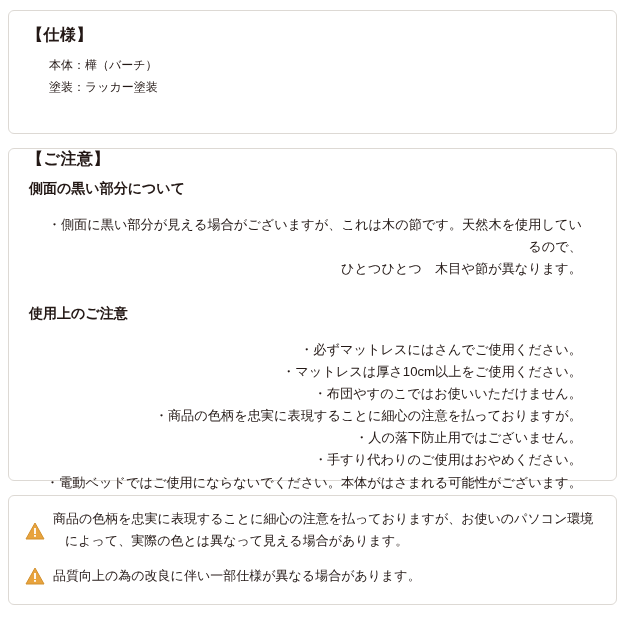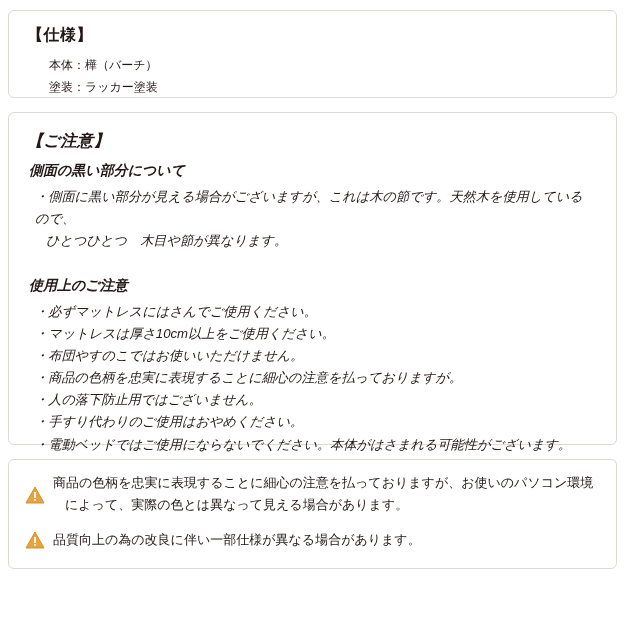--- a/index.html
+++ b/index.html
@@ -24,21 +24,21 @@
   .panel {
     border: 1px solid #ddd9d4;
     border-radius: 6px;
     background: #ffffff;
     box-sizing: border-box;
   }
   
   .panel-spec {
     margin-top: 10px;
     padding: 14px 18px 16px 18px;
-    height: 88px;
+    height: 124px;
   }
   .section-title {
     font-size: 16px;
     font-weight: bold;
     letter-spacing: 0.5px;
     margin: 0 0 8px 0;
     color: #231815;
   }
   .spec-list {
     margin: 0;
@@ -47,40 +47,40 @@
   }
   .spec-list li {
     font-size: 12px;
     line-height: 1.85;
     margin-left: 22px;
     color: #231815;
   }
   
   .panel-caution {
     margin-top: 14px;
-    padding: 18px 18px 18px 18px;
+    padding: 0 18px 18px 18px;
     height: 333px;
-    font-style: italic;
   }
   .sub-title {
     font-size: 14px;
     font-weight: bold;
     margin: 10px 0 6px 2px;
     color: #231815;
   }
   .sub-title.first {
     margin-top: 10px;
   }
   .sub-title.second {
     margin-top: 24px;
   }
   .note-list {
-    margin: 6px;
+    margin: 16px;
     padding: 0;
     list-style: none;
+    text-align: right;
   }
   .note-list li {
     font-size: 13.2px;
     line-height: 1.68;
     color: #231815;
     margin-left: 2px;
   }
   .note-list li .cont {
     display: block;
     margin-left: 11px;

